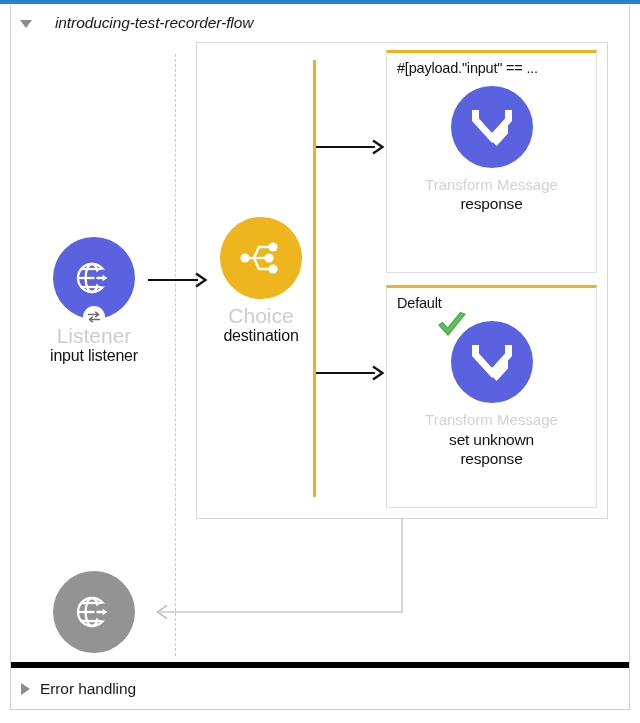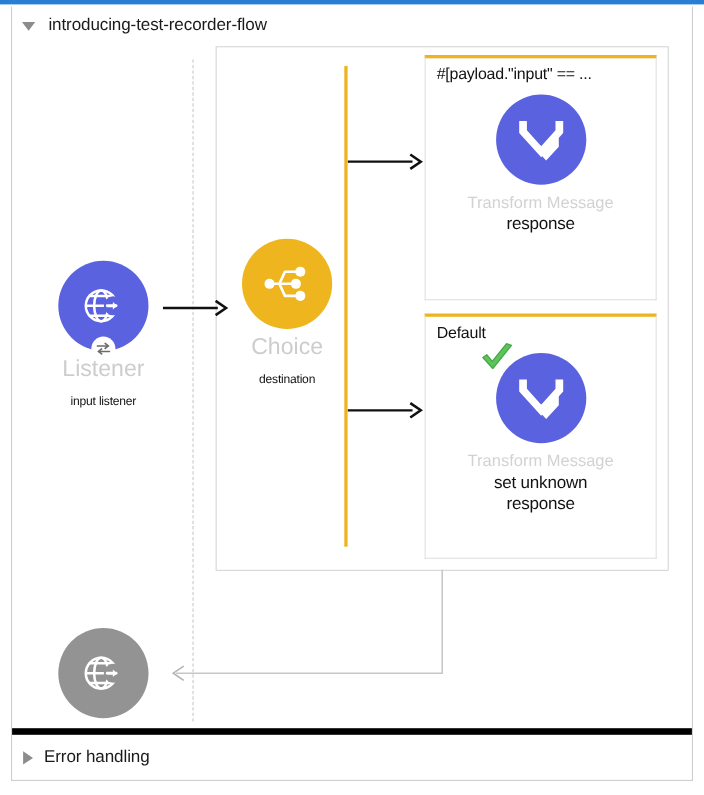--- a/index.html
+++ b/index.html
@@ -40,22 +40,23 @@
     background: #ffffff;
     box-sizing: border-box;
   }
 
   
   .flow-header {
     position: absolute;
     left: 20px; top: 12px;
     display: flex;
     align-items: center;
-    gap: 12px;
+    gap: 23px;
     height: 22px;
+    font-style: italic;
   }
   .tri {
     width: 0; height: 0;
     border-left: 6px solid transparent;
     border-right: 6px solid transparent;
   }
   .tri-down {
     border-top: 8px solid #8c8c8c;
     margin-top: 2px;
   }
@@ -143,22 +144,22 @@
   .node-circle.blue   { background: #5a62e0; }
   .node-circle.yellow { background: #eeb51f; }
   .node-circle.gray   { background: #939393; }
   .node-type {
     margin-top: 8px;
     font-size: 21px;
     color: #cdcdcd;
     line-height: 18px;
   }
   .node-name {
-    margin-top: 11px;
-    font-size: 11px;
+    margin-top: 1px;
+    font-size: 16px;
     color: #121212;
     line-height: 19px;
     letter-spacing: -0.2px;
   }
 
   
   .badge-exchange {
     position: absolute;
     left: 50%;
     transform: translateX(-50%);

